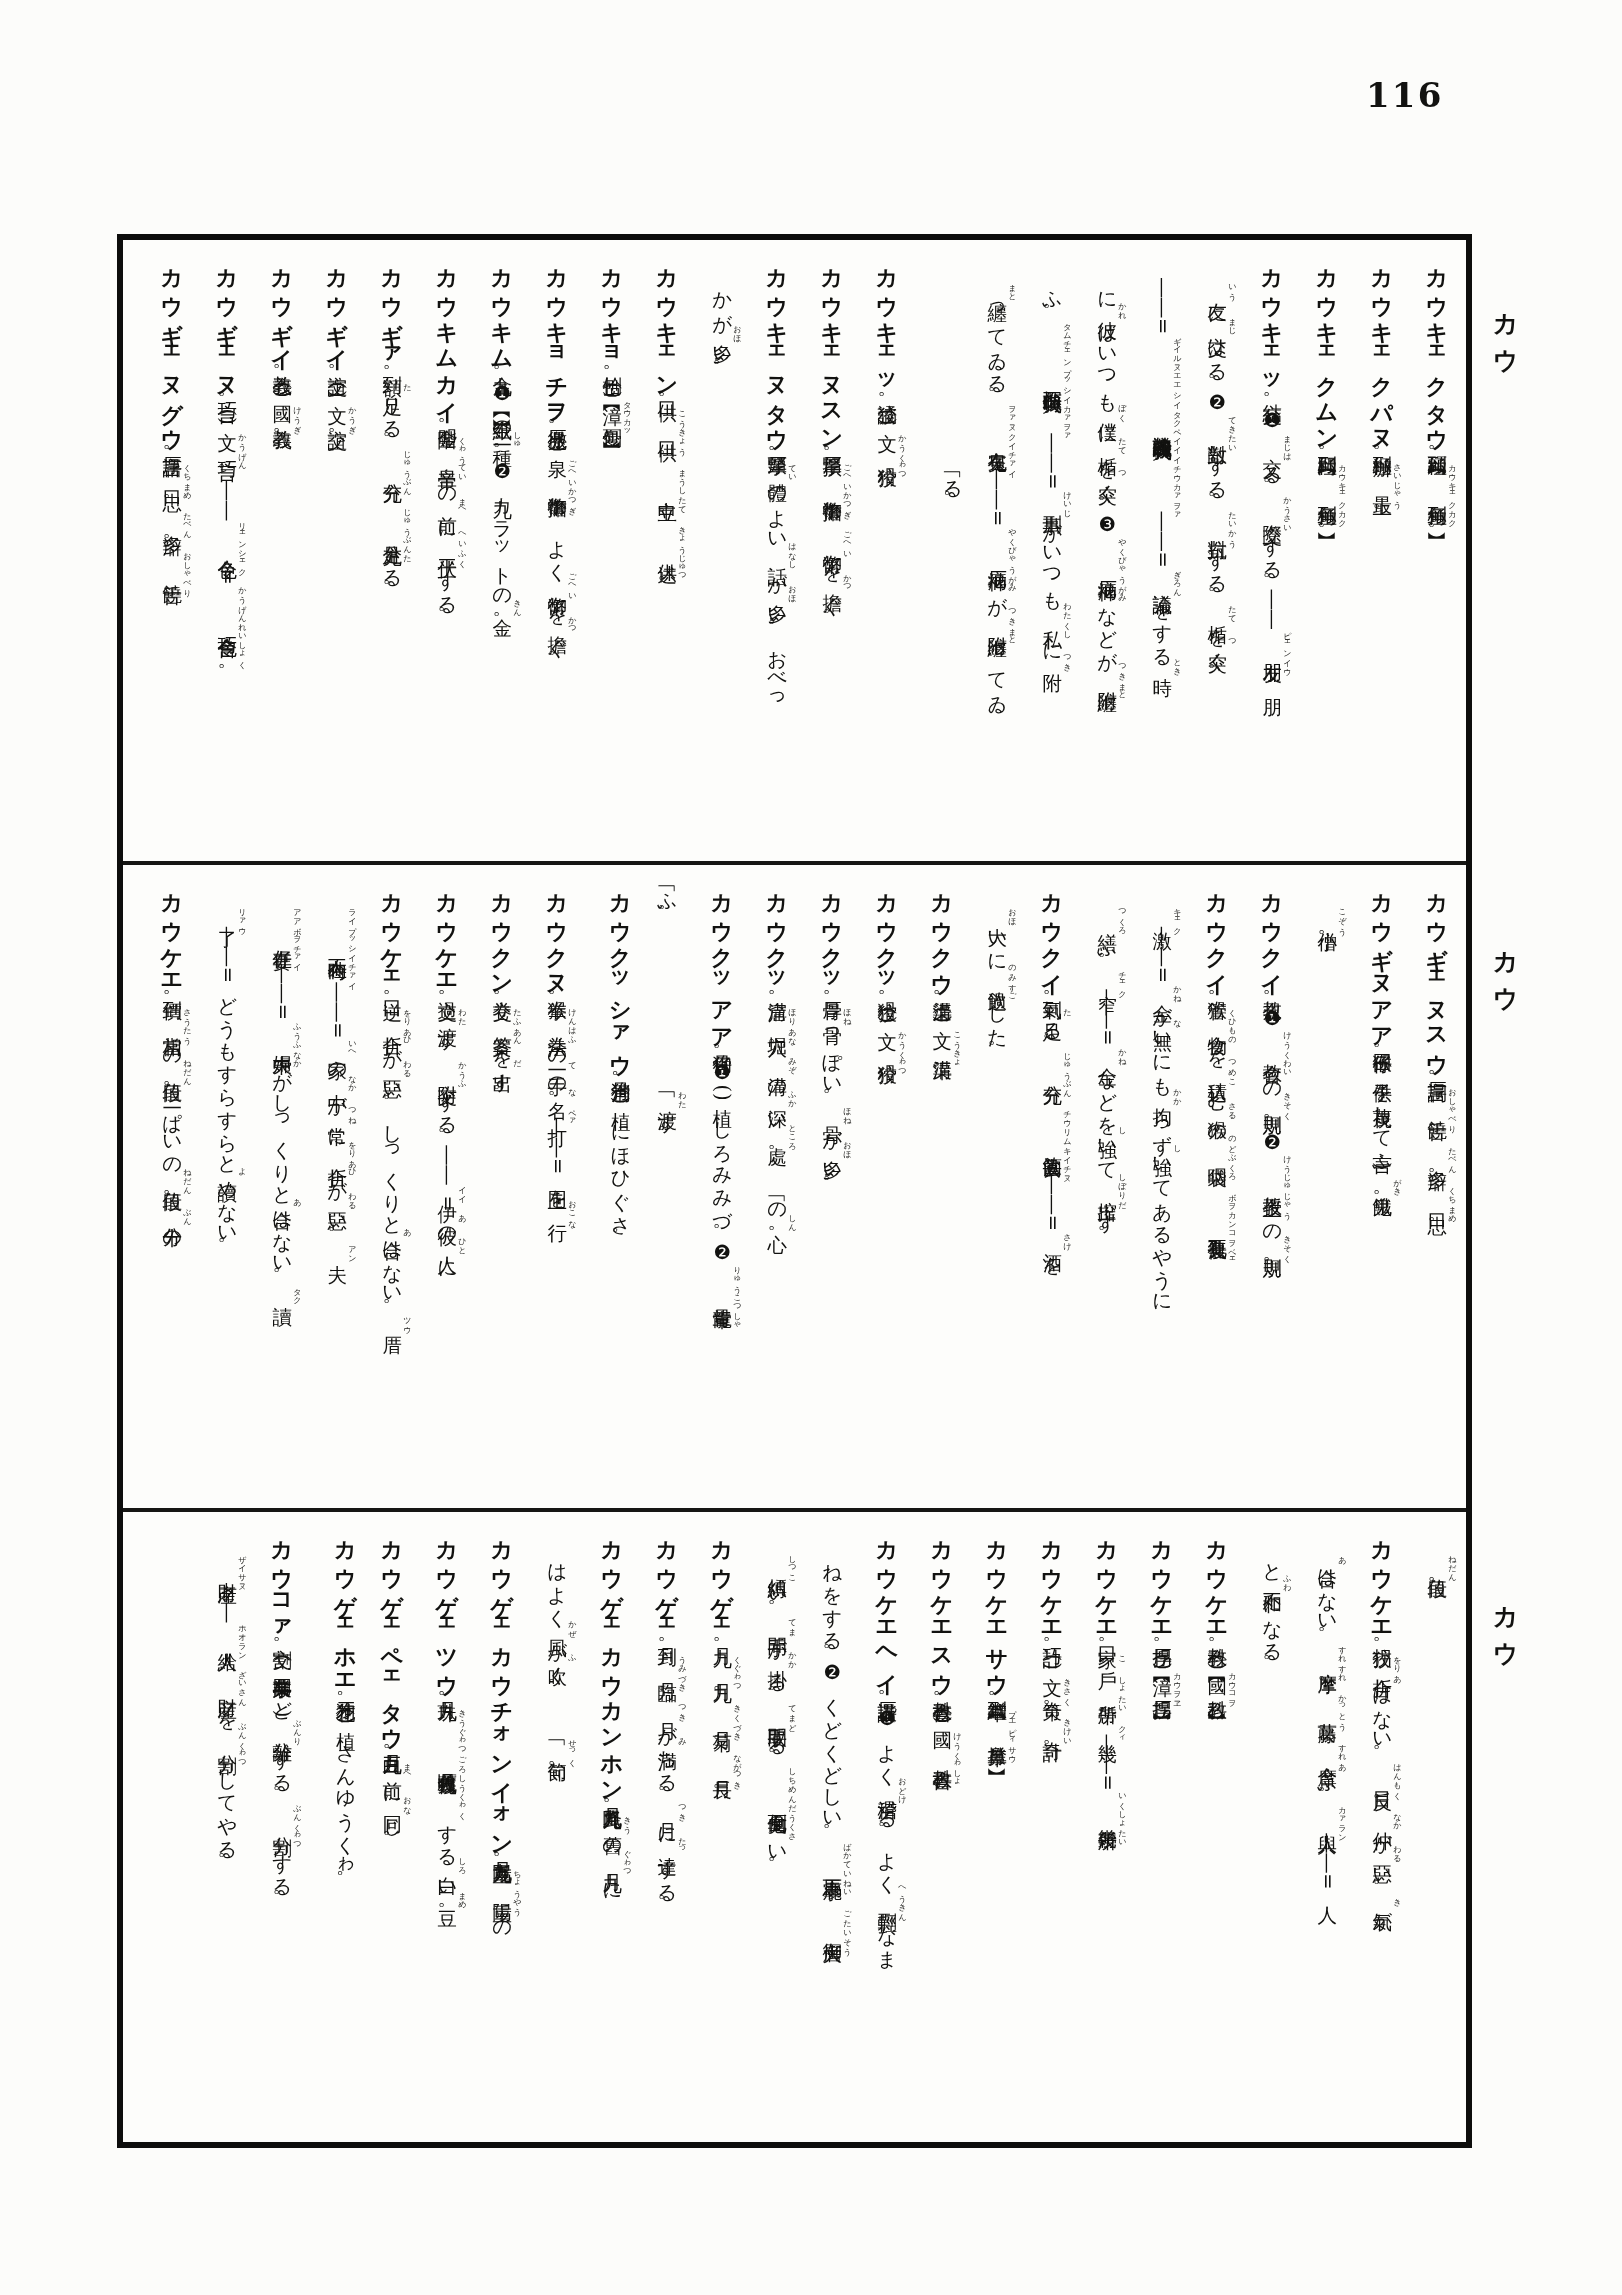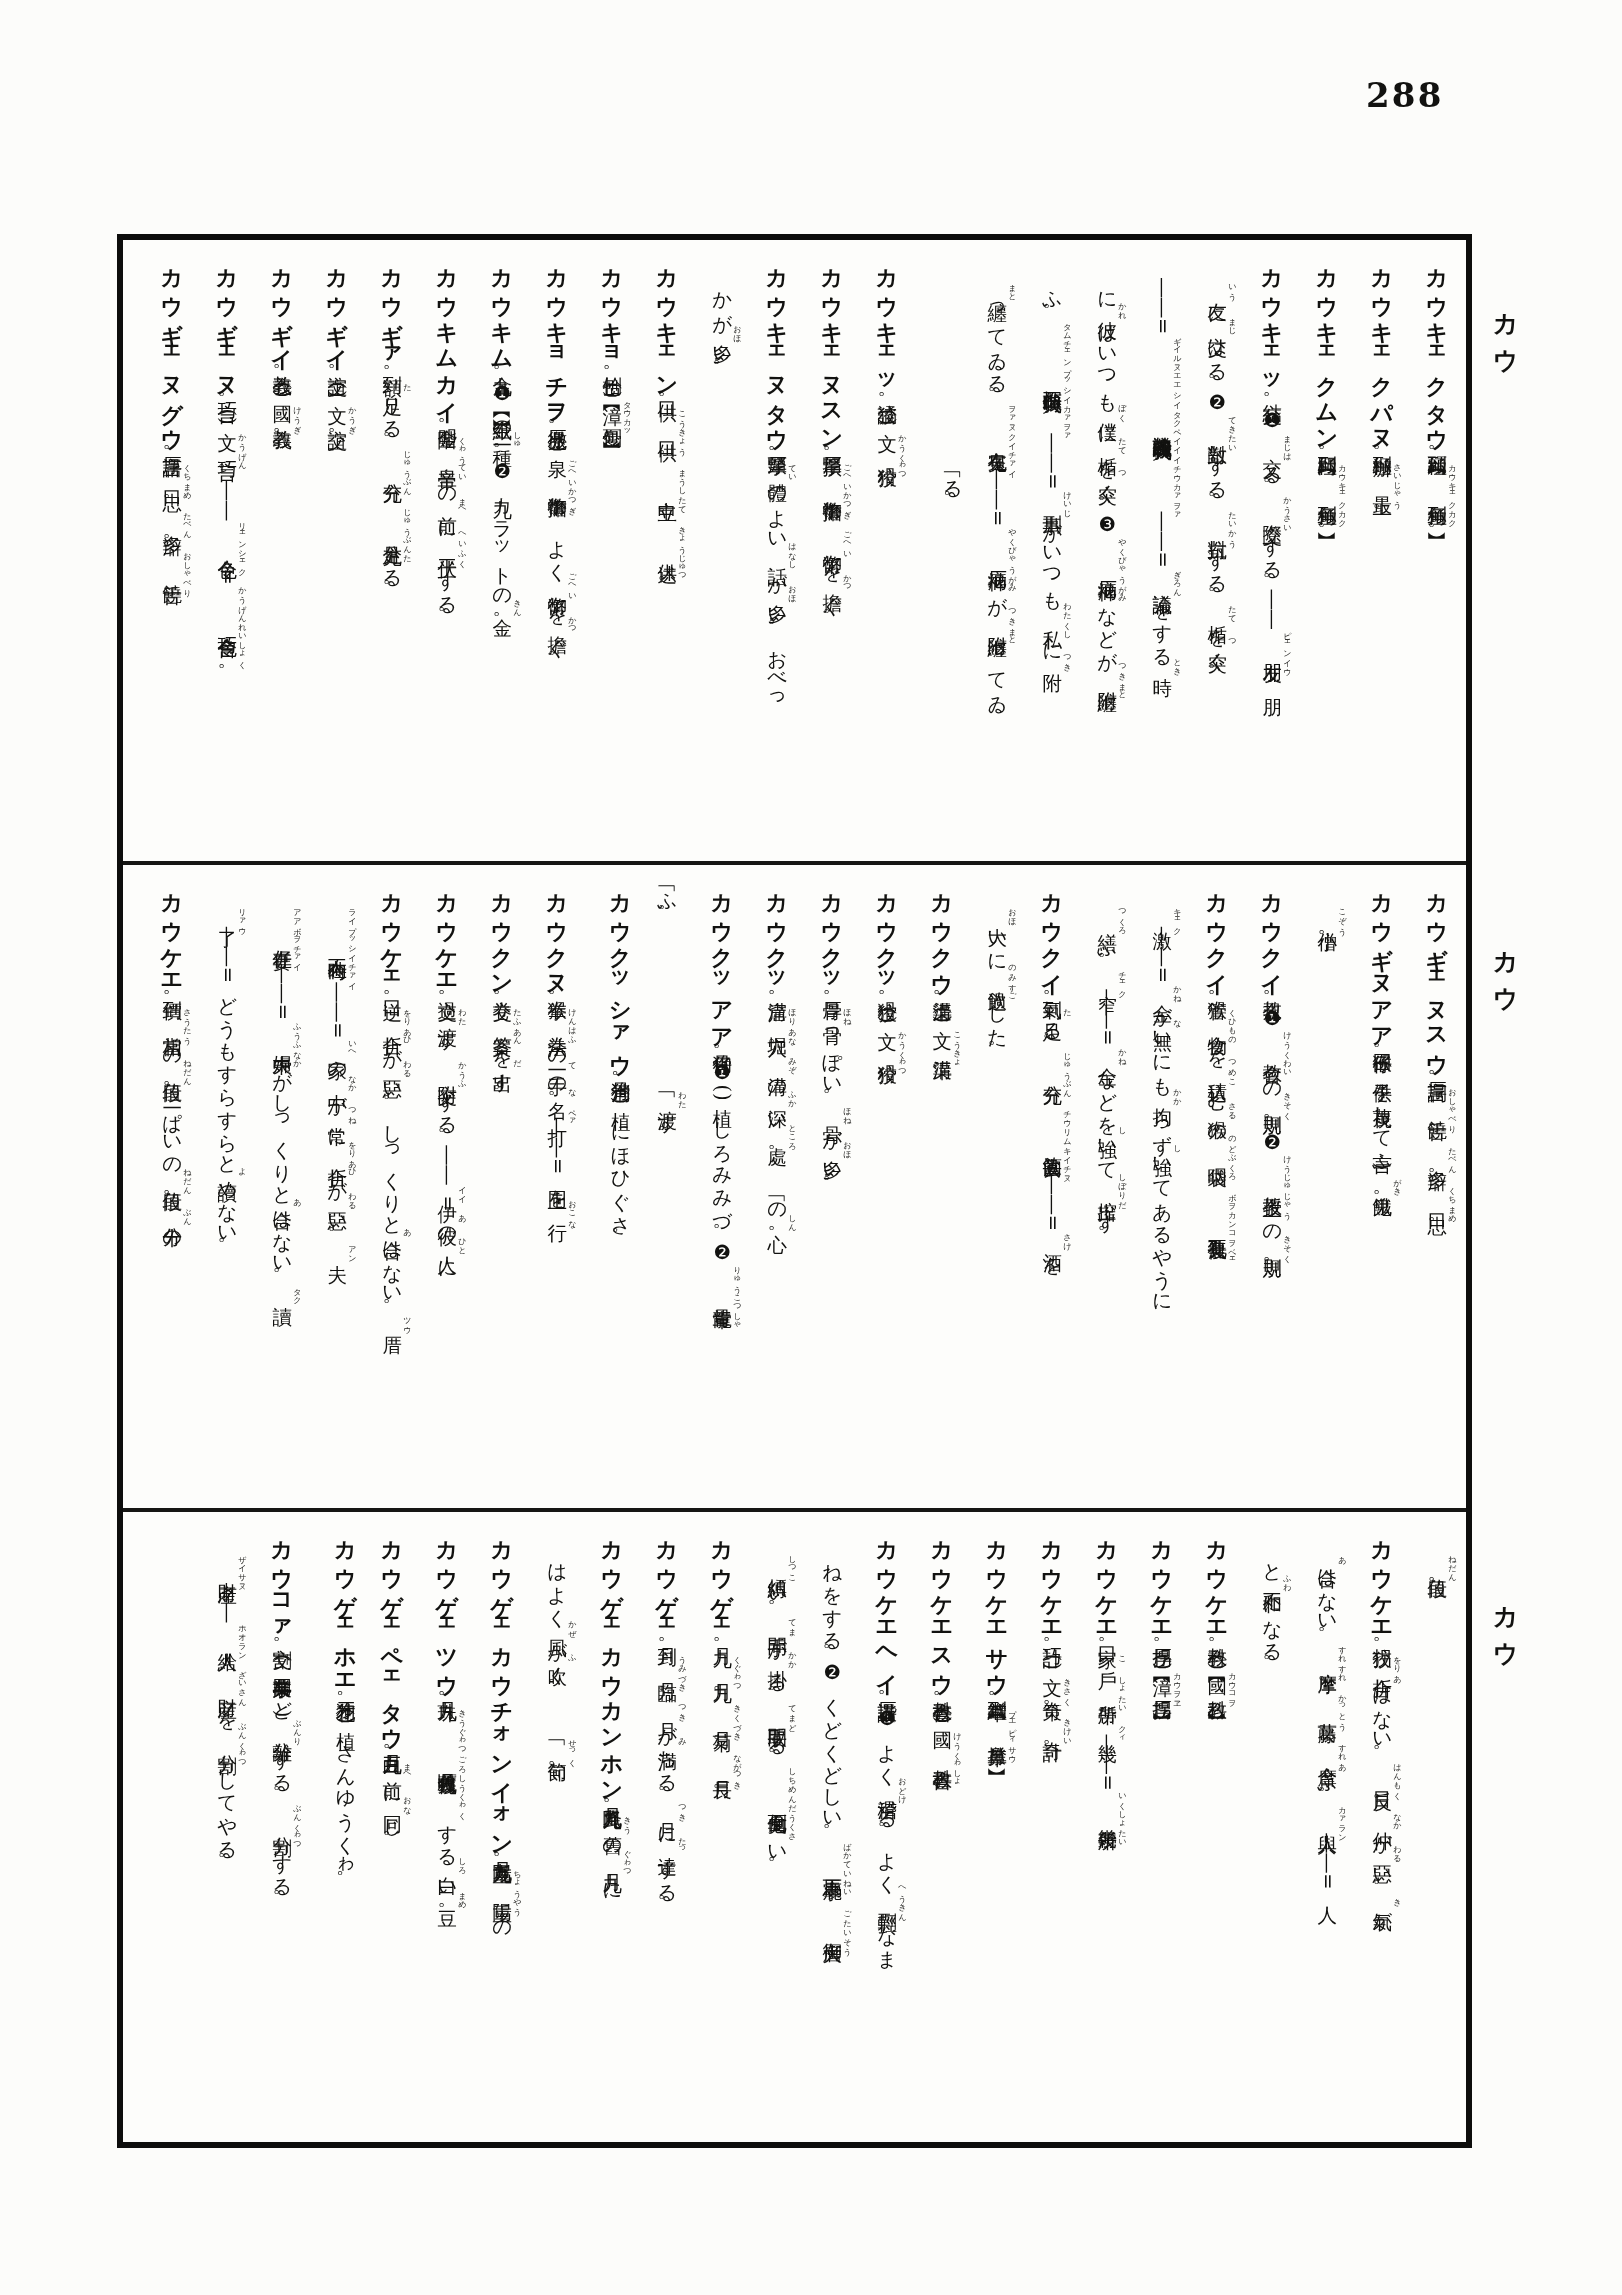--- a/index.html
+++ b/index.html
@@ -45,21 +45,21 @@
   }
   .def{font-family:"DejaVu Serif","Liberation Serif",serif;}
   .frag{font-family:"DejaVu Serif","Liberation Serif",serif;}
   .gap{display:inline-block;inline-size:0.5px;}
   ruby{ruby-align:center;}
   rt{font-size:8.1px;letter-spacing:0;opacity:.95;}
 </style>
 </head>
 <body>
 
-<div class="page-number">288</div>
+<div class="page-number">116</div>
 
 <span class="margin-tab tab-1">カウ</span>
 <span class="margin-tab tab-2">カウ</span>
 <span class="margin-tab tab-3">カウ</span>
 
 <div class="frame">
   <div class="band band-1">
       <div class="col"><span class="hw">カウキェクタウ</span><span class="def">到極頭。【<ruby>到極角<rt>カウキェクカク</rt></ruby>】。</span></div>
       <div class="col"><span class="hw">カウキェクパヌ</span><span class="def">到極辦。<ruby>最上<rt>さいじゃう</rt></ruby>。</span></div>
       <div class="col"><span class="hw">カウキェクムン</span><span class="def">到極門。【<ruby>到極角<rt>カウキェクカク</rt></ruby>】。</span></div>

